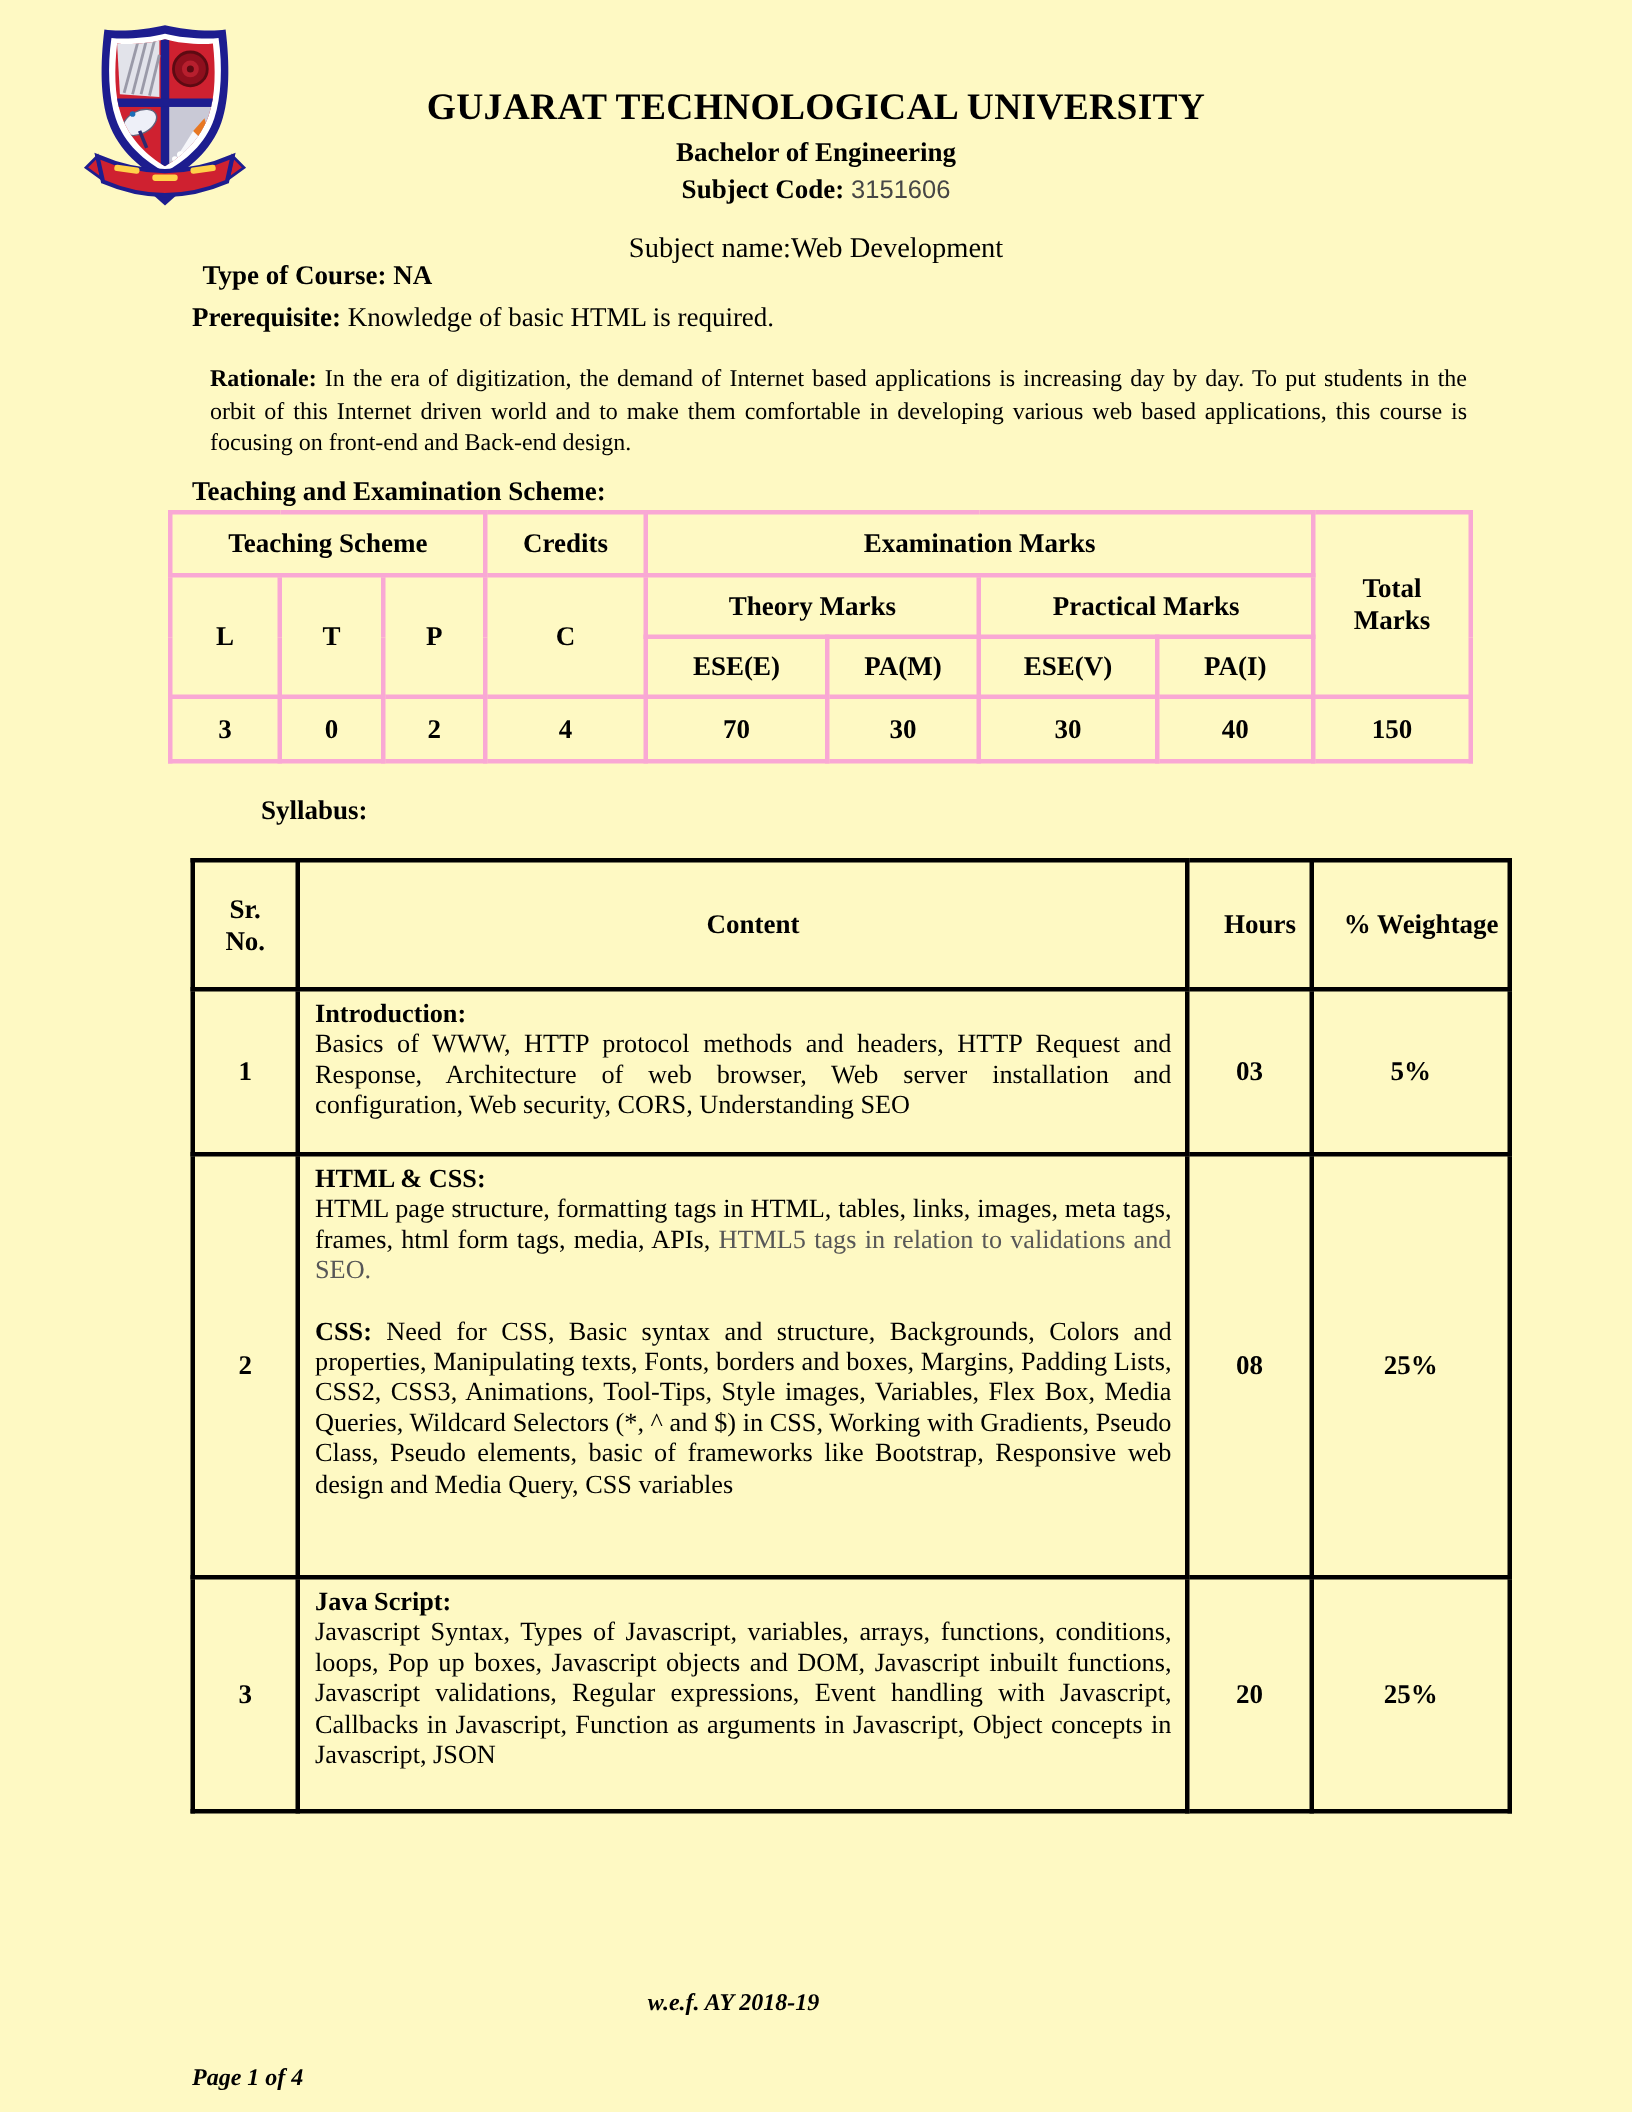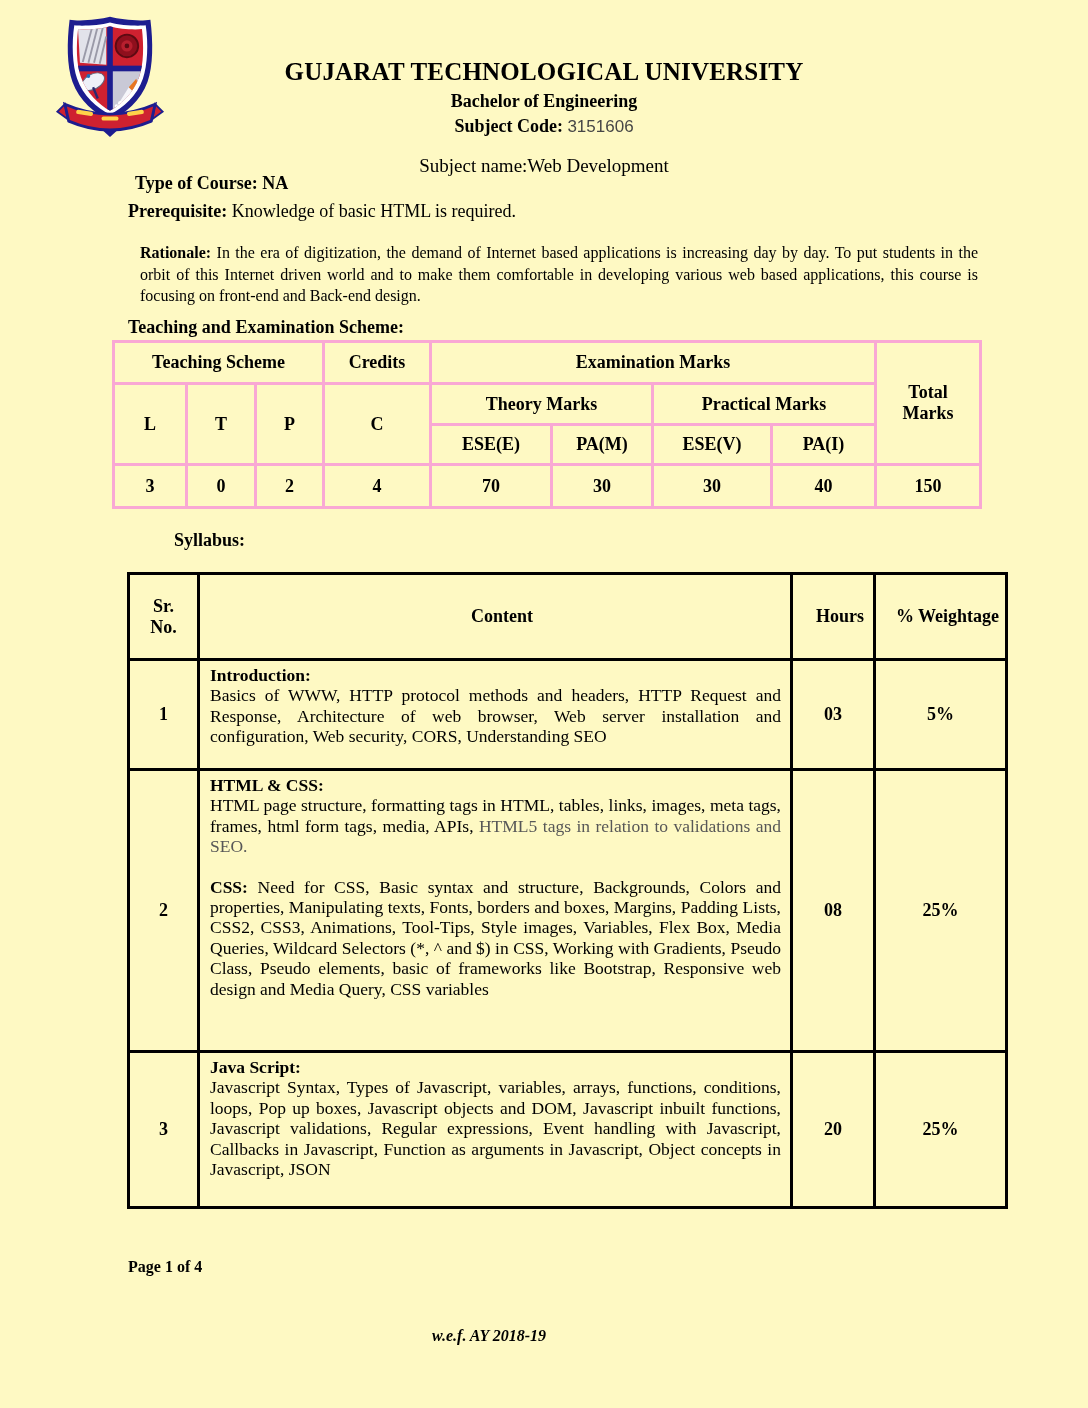--- a/index.html
+++ b/index.html
@@ -44,21 +44,21 @@
   td.c-content { text-align:left; vertical-align:top; padding:4px 9px 6px 10px;
                  font-size:17.5px; line-height:20.4px; }
   .c-head { font-weight:bold; }
   .jp { text-align:justify; margin:0; }
   .jp-last { text-align:justify; text-align-last:justify; margin:0; }
   .css-sec { margin-top:20px; }
   .light { color:#575757; }
   tr.sh86 { height:86px; } tr.sr110 { height:110px; } tr.sr282 { height:282px; } tr.sr156 { height:156px; }
 
   
-  .footer-page { position:absolute; left:128px; top:1258px; font-size:16px; font-weight:bold; }
+  .footer-page { position:absolute; left:128px; top:1377px; font-size:16px; font-weight:bold; font-style:italic; }
   .footer-wef { position:absolute; left:0; top:1327px; width:978px; text-align:center;
                 font-size:16px; font-weight:bold; font-style:italic; }
 </style>
 </head>
 <body>
 
 <div class="page">
 
   <svg class="logo" width="112" height="124" viewBox="0 0 112 132">
     <defs>

